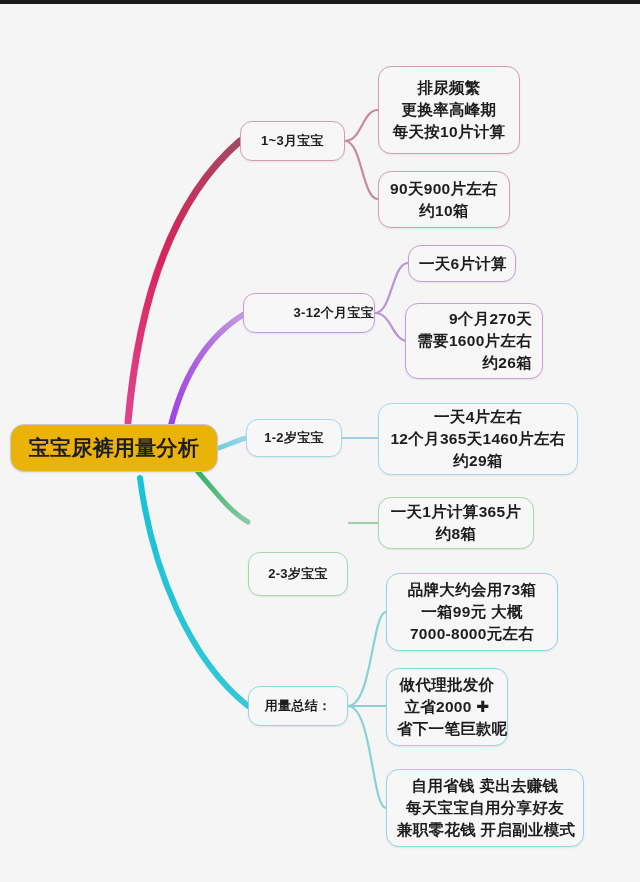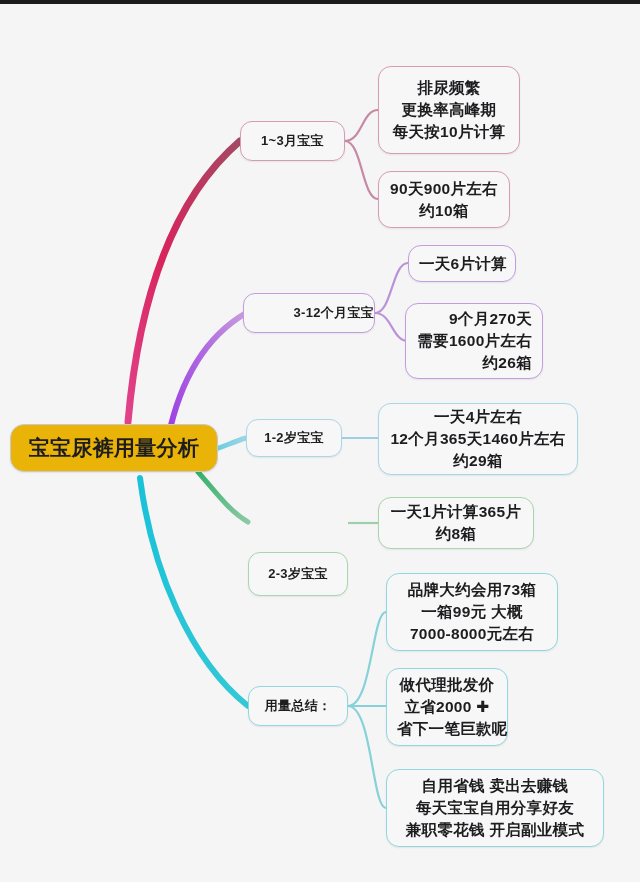--- a/index.html
+++ b/index.html
@@ -216,21 +216,21 @@
       <span class="ln">7000-8000元左右</span>
     </div>
   </div>
   <div class="node leaf c-cyan" style="left:386px; top:668px; width:122px; height:78px;align-items:center;">
     <div class="lines">
       <span class="ln">做代理批发价</span>
       <span class="ln">立省2000 ✚</span>
       <span class="ln">省下一笔巨款呢</span>
     </div>
   </div>
-  <div class="node leaf c-cyan" style="left:386px; top:769px; width:218px; height:78px;">
+  <div class="node leaf c-cyan" style="left:386px; top:769px; width:198px; height:78px;">
     <div class="lines">
       <span class="ln">自用省钱 卖出去赚钱</span>
       <span class="ln">每天宝宝自用分享好友</span>
       <span class="ln">兼职零花钱 开启副业模式</span>
     </div>
   </div>
 
 </div>
 
 </body></html>

